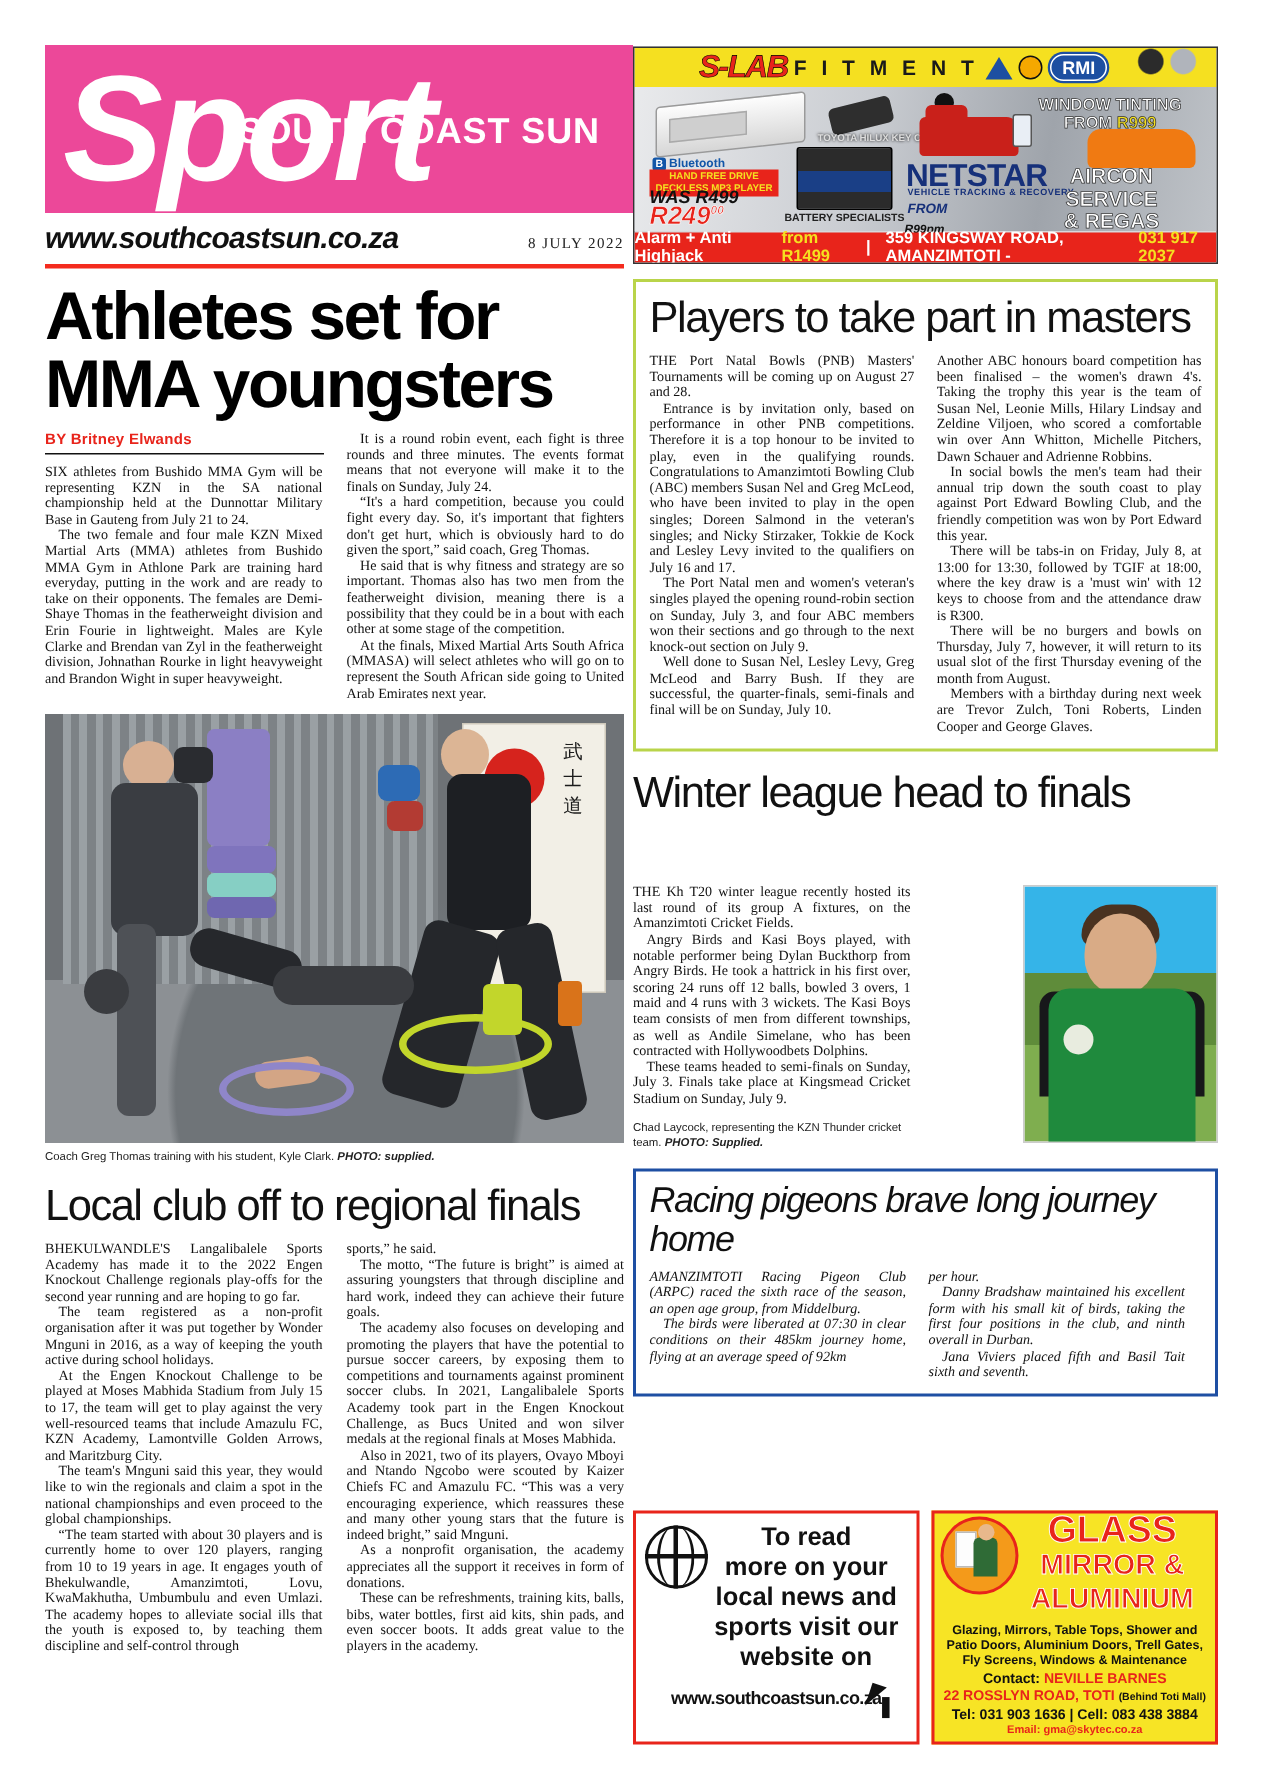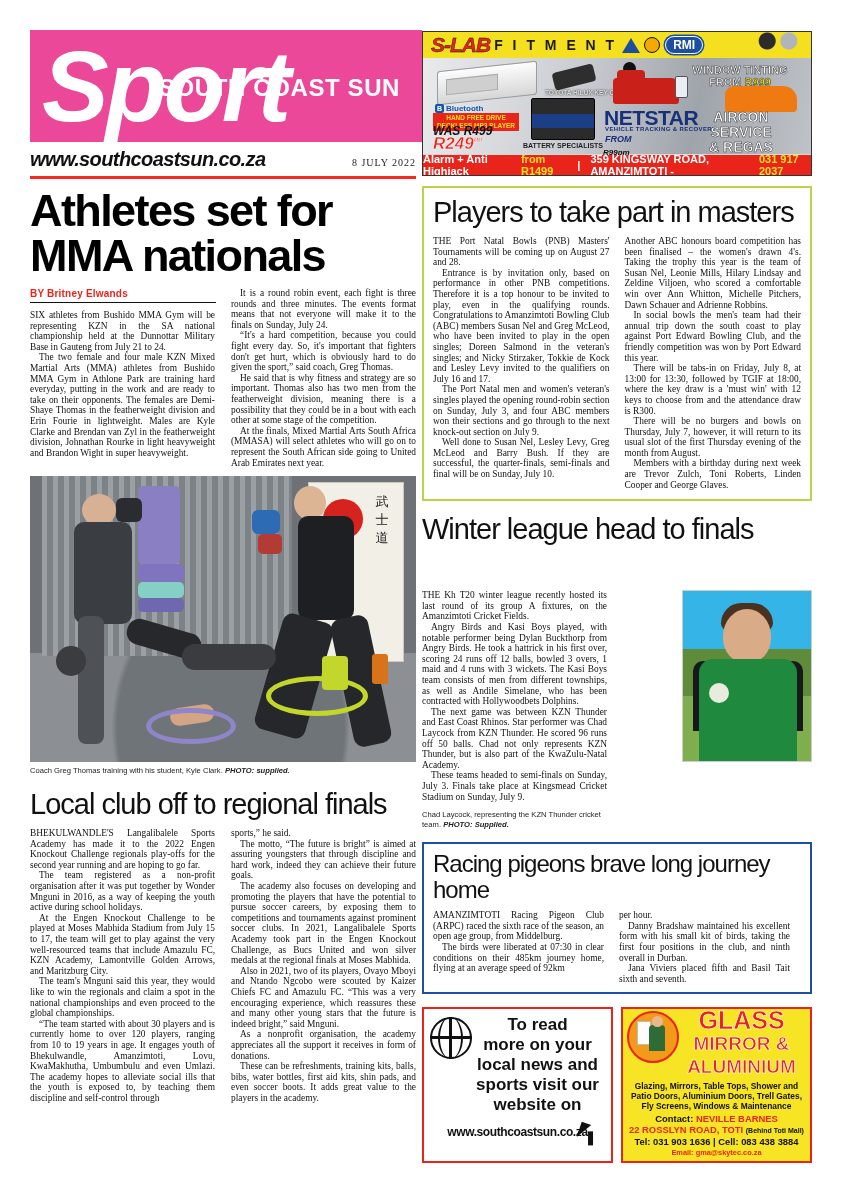--- a/index.html
+++ b/index.html
@@ -69,21 +69,21 @@
   .topad {
     position: absolute; left: 422px; top: 31px;
     width: 390px; height: 145px;
     border: 1px solid #333;
     background: #d7d9dc;
     overflow: hidden;
   }
   .topad-head {
     position: relative;
     height: 26px; background: #f5e020;
-    display: flex; align-items: center;
+    display: flex; align-items: center; padding-left: 35px;
   }
   .slab-logo {
     font-family: "Liberation Sans", sans-serif;
     font-weight: bold; font-style: italic;
     font-size: 21px; color: #e8241b;
     -webkit-text-stroke: 0.4px #000;
     letter-spacing: -1px; margin-left: 8px;
   }
   .fit-word {
     font-family: "Liberation Sans", sans-serif;
@@ -322,20 +322,21 @@
     border-radius:50%; background:#e8ecdf;}
 
   
   .box-green {
     border: 2.5px solid #b9d44a;
     padding: 8px 9px 9px 9px;
   }
   .box-blue {
     border: 2.5px solid #1e4fa3;
     padding: 7px 20px 8px 9px;
+    font-style: italic;
   }
 
   
   .bottom-ads {
     position: absolute; left: 422px; top: 1007px;
     width: 390px; height: 156px;
     display: flex; gap: 8px;
   }
   .ad-website {
     position: relative; width: 191px; height: 156px;
@@ -471,21 +472,21 @@
       <span class="fw">Alarm + Anti Highjack</span>
       <span class="fy">from R1499</span>
       <span class="fw">|</span>
       <span class="fw">359 KINGSWAY ROAD, AMANZIMTOTI -</span>
       <span class="fy">031 917 2037</span>
     </div>
   </div>
 
   <div class="left-col">
 
-    <h1 class="main-head">Athletes set for MMA nationals</h1>
+    <h1 class="main-head">Athletes set for MMA youngsters</h1>
 
     <div style="display:flex; gap:16px;">
       <div style="width:185px;">
         <div class="byline">BY Britney Elwands</div>
         <div class="body">
           <p class="first">SIX athletes from Bushido MMA Gym will be representing KZN in the SA national championship held at the Dunnottar Military Base in Gauteng from July 21 to 24.</p>
           <p>The two female and four male KZN Mixed Martial Arts (MMA) athletes from Bushido MMA Gym in Athlone Park are training hard everyday, putting in the work and are ready to take on their opponents. The females are Demi-Shaye Thomas in the featherweight division and Erin Fourie in lightweight. Males are Kyle Clarke and Brendan van Zyl in the featherweight division, Johnathan Rourke in light heavyweight and Brandon Wight in super heavyweight.</p>
         </div>
       </div>
       <div style="width:185px;">
@@ -593,21 +594,20 @@
         <div class="cricket-hair"></div>
         <div class="cricket-head"></div>
         <div class="cricket-sleeve-l"></div>
         <div class="cricket-sleeve-r"></div>
         <div class="cricket-shirt"></div>
         <div class="cricket-badge"></div>
       </div>
       <div style="width:185px;" class="body">
         <p class="first">THE Kh T20 winter league recently hosted its last round of its group A fixtures, on the Amanzimtoti Cricket Fields.</p>
         <p>Angry Birds and Kasi Boys played, with notable performer being Dylan Buckthorp from Angry Birds. He took a hattrick in his first over, scoring 24 runs off 12 balls, bowled 3 overs, 1 maid and 4 runs with 3 wickets. The Kasi Boys team consists of men from different townships, as well as Andile Simelane, who has been contracted with Hollywoodbets Dolphins.</p>
-        <p>The next game was between KZN Thunder and East Coast Rhinos. Star performer was Chad Laycock from KZN Thunder. He scored 96 runs off 50 balls. Chad not only represents KZN Thunder, but is also part of the KwaZulu-Natal Academy.</p>
         <p>These teams headed to semi-finals on Sunday, July 3. Finals take place at Kingsmead Cricket Stadium on Sunday, July 9.</p>
       </div>
       <div class="caption" style="width:185px; margin-top:8px;">
         <span>Chad Laycock, representing the KZN Thunder cricket team.</span>
         <em>PHOTO: Supplied.</em>
       </div>
     </div>
 
     <div class="gap12"></div>
 

